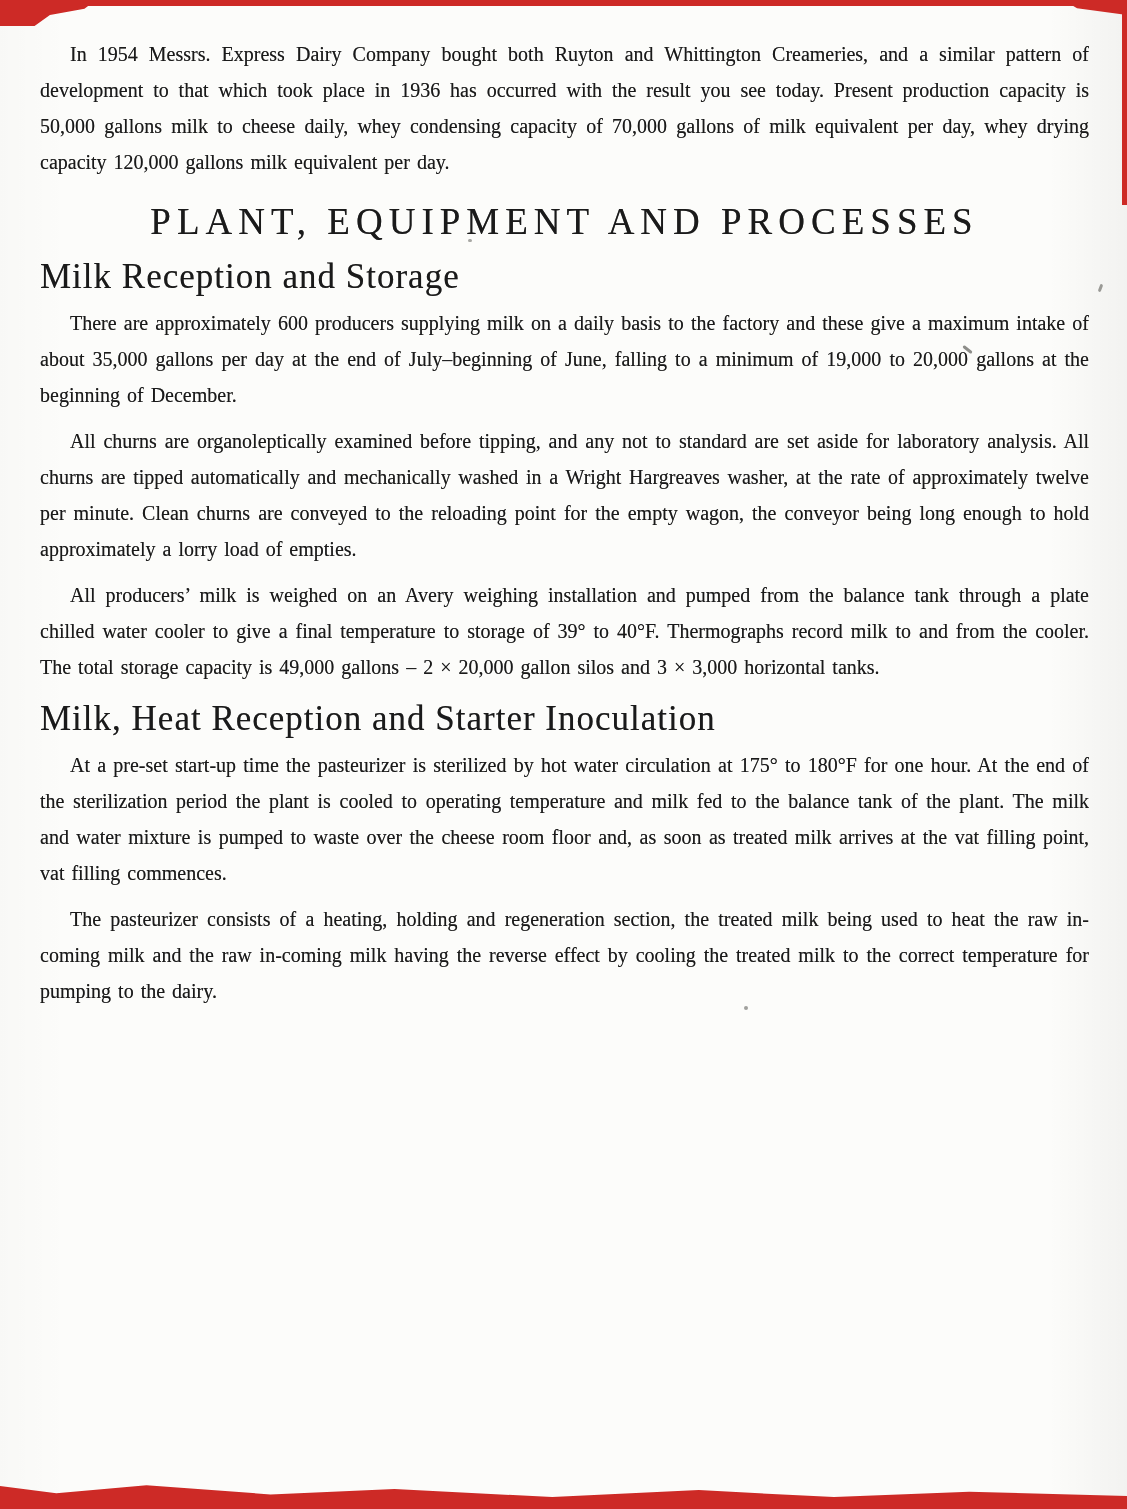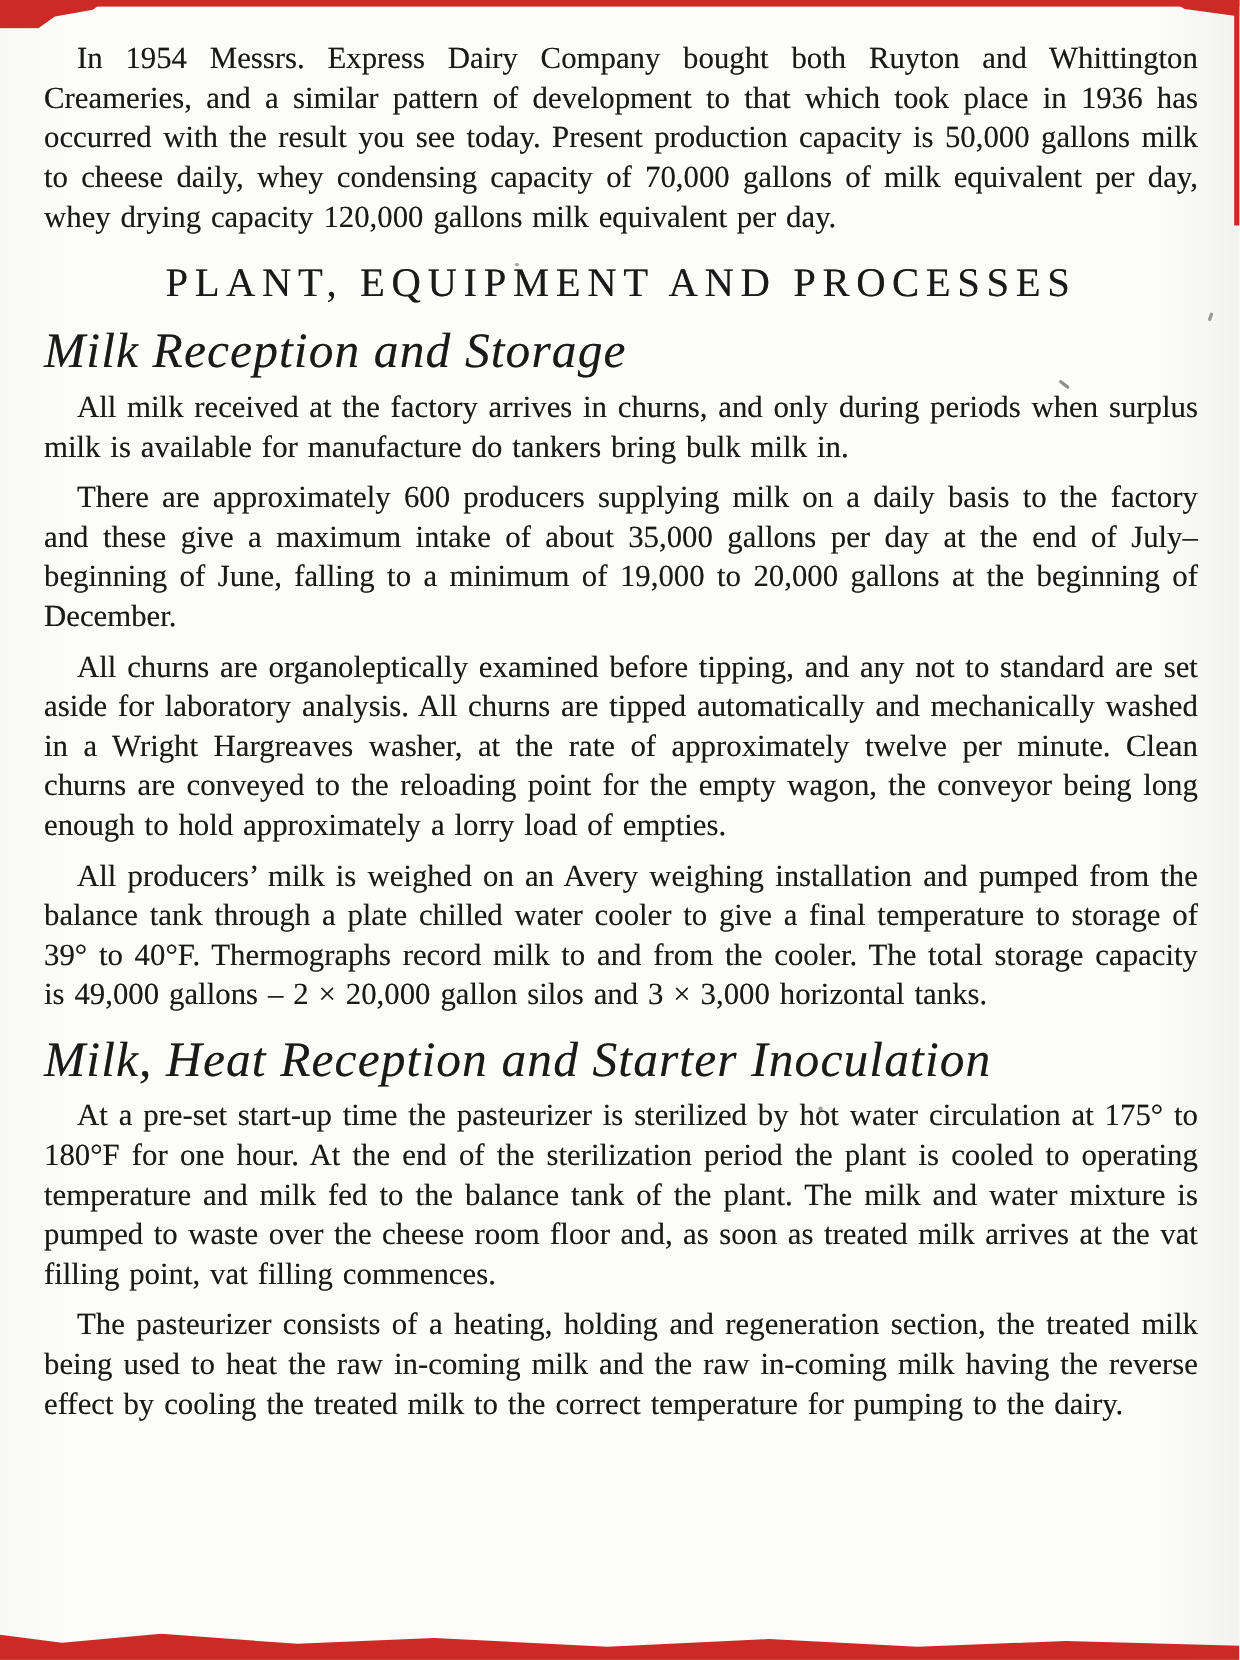--- a/index.html
+++ b/index.html
@@ -18,39 +18,38 @@
       linear-gradient(90deg, rgba(0,0,0,0.015) 0%, rgba(0,0,0,0) 6%, rgba(0,0,0,0) 93%, rgba(0,0,0,0.04) 100%),
       var(--color-paper, #fcfcfa);
     overflow: hidden;
   }
   .content {
     position: relative;
     padding: 36px 38px 0 40px;
     z-index: 2;
   }
   p.body {
-    font-size: 28px;
+    font-size: 20px;
     line-height: 36px;
     text-align: justify;
     text-indent: 30px;
     word-spacing: 2px;
     margin: 0 0 10px 0;
     text-shadow: 0 0 0.5px rgba(20,20,20,0.55);
   }
   h1.heading {
     font-size: 37px;
     font-weight: normal;
     letter-spacing: 6px;
     text-align: center;
     margin: 20px 0 10px 0;
     text-shadow: 0 0 0.5px rgba(20,20,20,0.6);
   }
   h2.subheading {
-    font-size: 45px;
-    font-style: italic;
+    font-size: 35px;
     font-weight: normal;
     letter-spacing: 1px;
     margin: 14px 0 8px 0;
     text-shadow: 0 0 0.4px rgba(20,20,20,0.5);
   }
   
   .scan-mark { position: absolute; background: var(--color-scan_red, #cd2a26); z-index: 3; }
   .mark-top-left {
     left: 0; top: 0; width: 96px; height: 26px;
     clip-path: polygon(0 0, 100% 0, 88% 34%, 52% 58%, 36% 100%, 0 100%);
@@ -89,21 +88,20 @@
   <div class="speck speck-4"></div>
 
   <div class="content">
 
     <p class="body">In 1954 Messrs. Express Dairy Company bought both Ruyton and Whittington Creameries, and a similar pattern of development to that which took place in 1936 has occurred with the result you see today. Present production capacity is 50,000 gallons milk to cheese daily, whey condensing capacity of 70,000 gallons of milk equivalent per day, whey drying capacity 120,000 gallons milk equivalent per day.</p>
 
     <h1 class="heading">PLANT, EQUIPMENT AND PROCESSES</h1>
 
     <h2 class="subheading">Milk Reception and Storage</h2>
 
-    <p class="body">All milk received at the factory arrives in churns, and only during periods when surplus milk is available for manufacture do tankers bring bulk milk in.</p>
 
     <p class="body">There are approximately 600 producers supplying milk on a daily basis to the factory and these give a maximum intake of about 35,000 gallons per day at the end of July–beginning of June, falling to a minimum of 19,000 to 20,000 gallons at the beginning of December.</p>
 
     <p class="body">All churns are organoleptically examined before tipping, and any not to standard are set aside for laboratory analysis. All churns are tipped automatically and mechanically washed in a Wright Hargreaves washer, at the rate of approximately twelve per minute. Clean churns are conveyed to the reloading point for the empty wagon, the conveyor being long enough to hold approximately a lorry load of empties.</p>
 
     <p class="body">All producers’ milk is weighed on an Avery weighing installation and pumped from the balance tank through a plate chilled water cooler to give a final temperature to storage of 39° to 40°F. Thermographs record milk to and from the cooler. The total storage capacity is 49,000 gallons – 2 × 20,000 gallon silos and 3 × 3,000 horizontal tanks.</p>
 
     <h2 class="subheading">Milk, Heat Reception and Starter Inoculation</h2>
 
     <p class="body">At a pre-set start-up time the pasteurizer is sterilized by hot water circulation at 175° to 180°F for one hour. At the end of the sterilization period the plant is cooled to operating temperature and milk fed to the balance tank of the plant. The milk and water mixture is pumped to waste over the cheese room floor and, as soon as treated milk arrives at the vat filling point, vat filling commences.</p>

